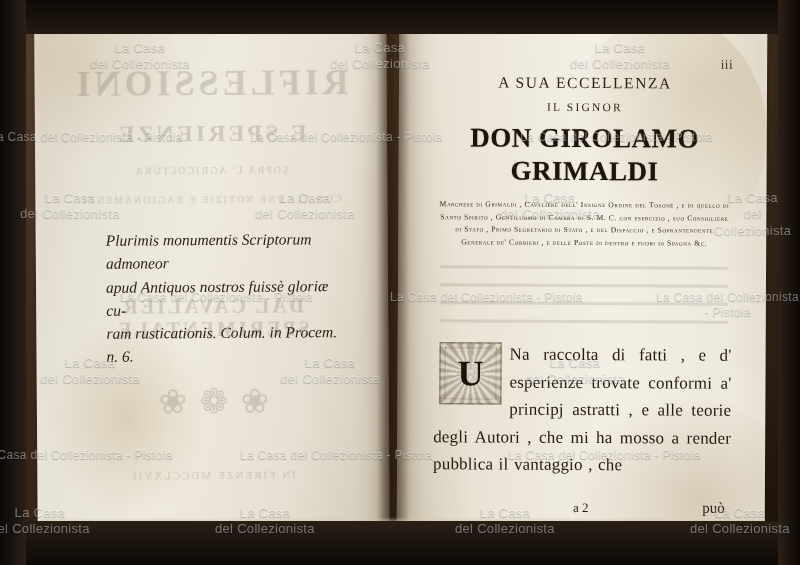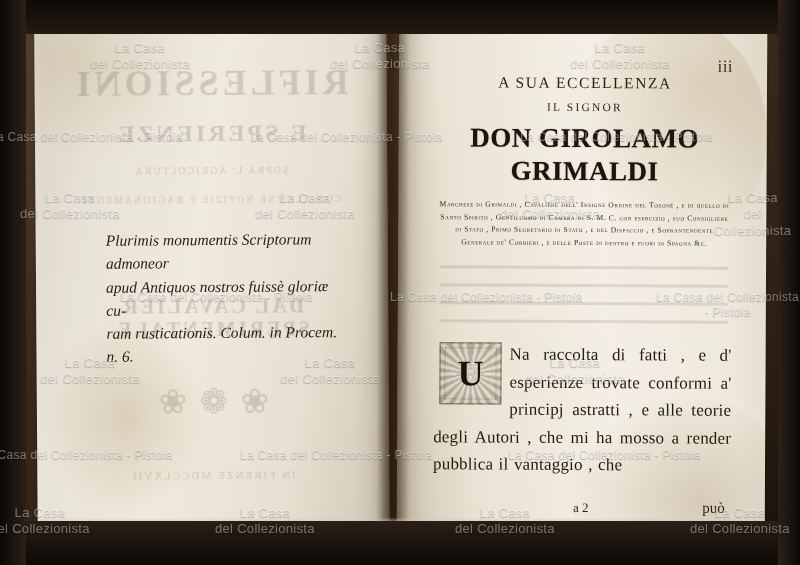--- a/index.html
+++ b/index.html
@@ -120,21 +120,21 @@
   
   .recto-inner {
     position: absolute;
     left: 0; top: 0; right: 0; bottom: 0;
     padding: 26px 26px 10px 30px;
     color: #241a10;
   }
   .folio {
     position: absolute;
     right: 34px; top: 42px;
-    font-size: 17px;
+    font-size: 13px;
     letter-spacing: .5px;
     color: #3a2c1c;
   }
   .ded-line1 {
     margin: 34px 0 0 0;
     text-align: center;
     font-size: 15.5px;
     letter-spacing: 1.6px;
     font-variant: small-caps;
     color: #2a1f13;

